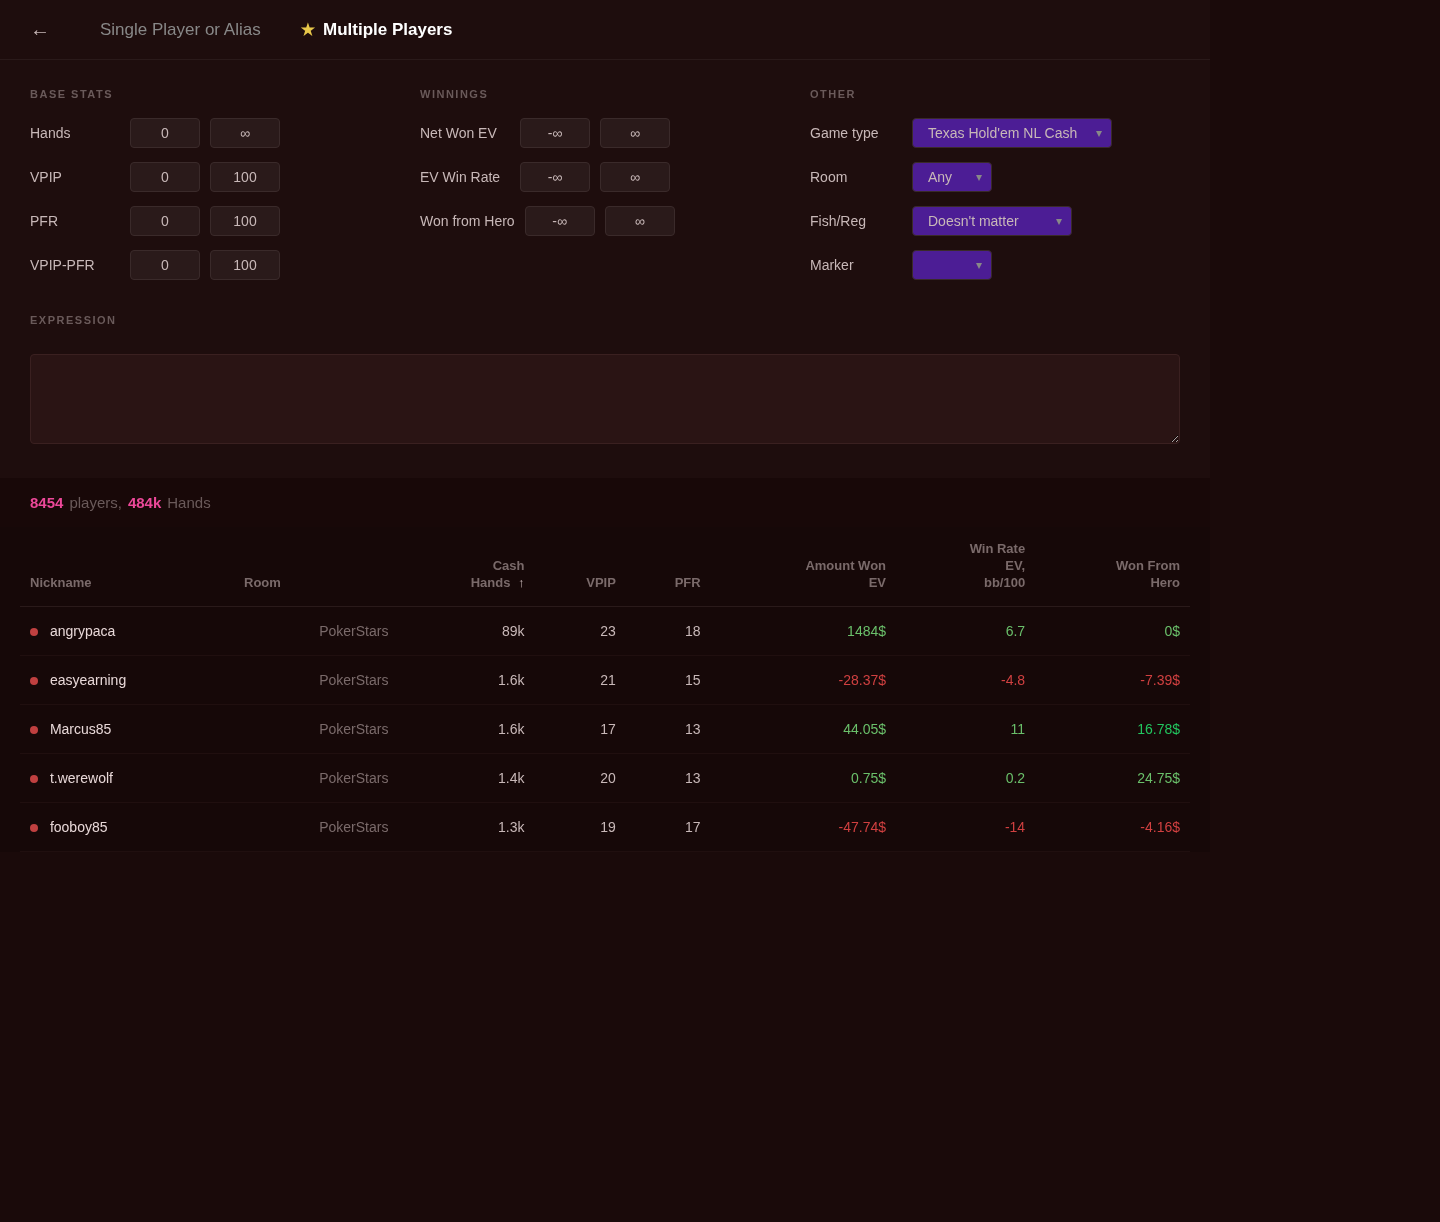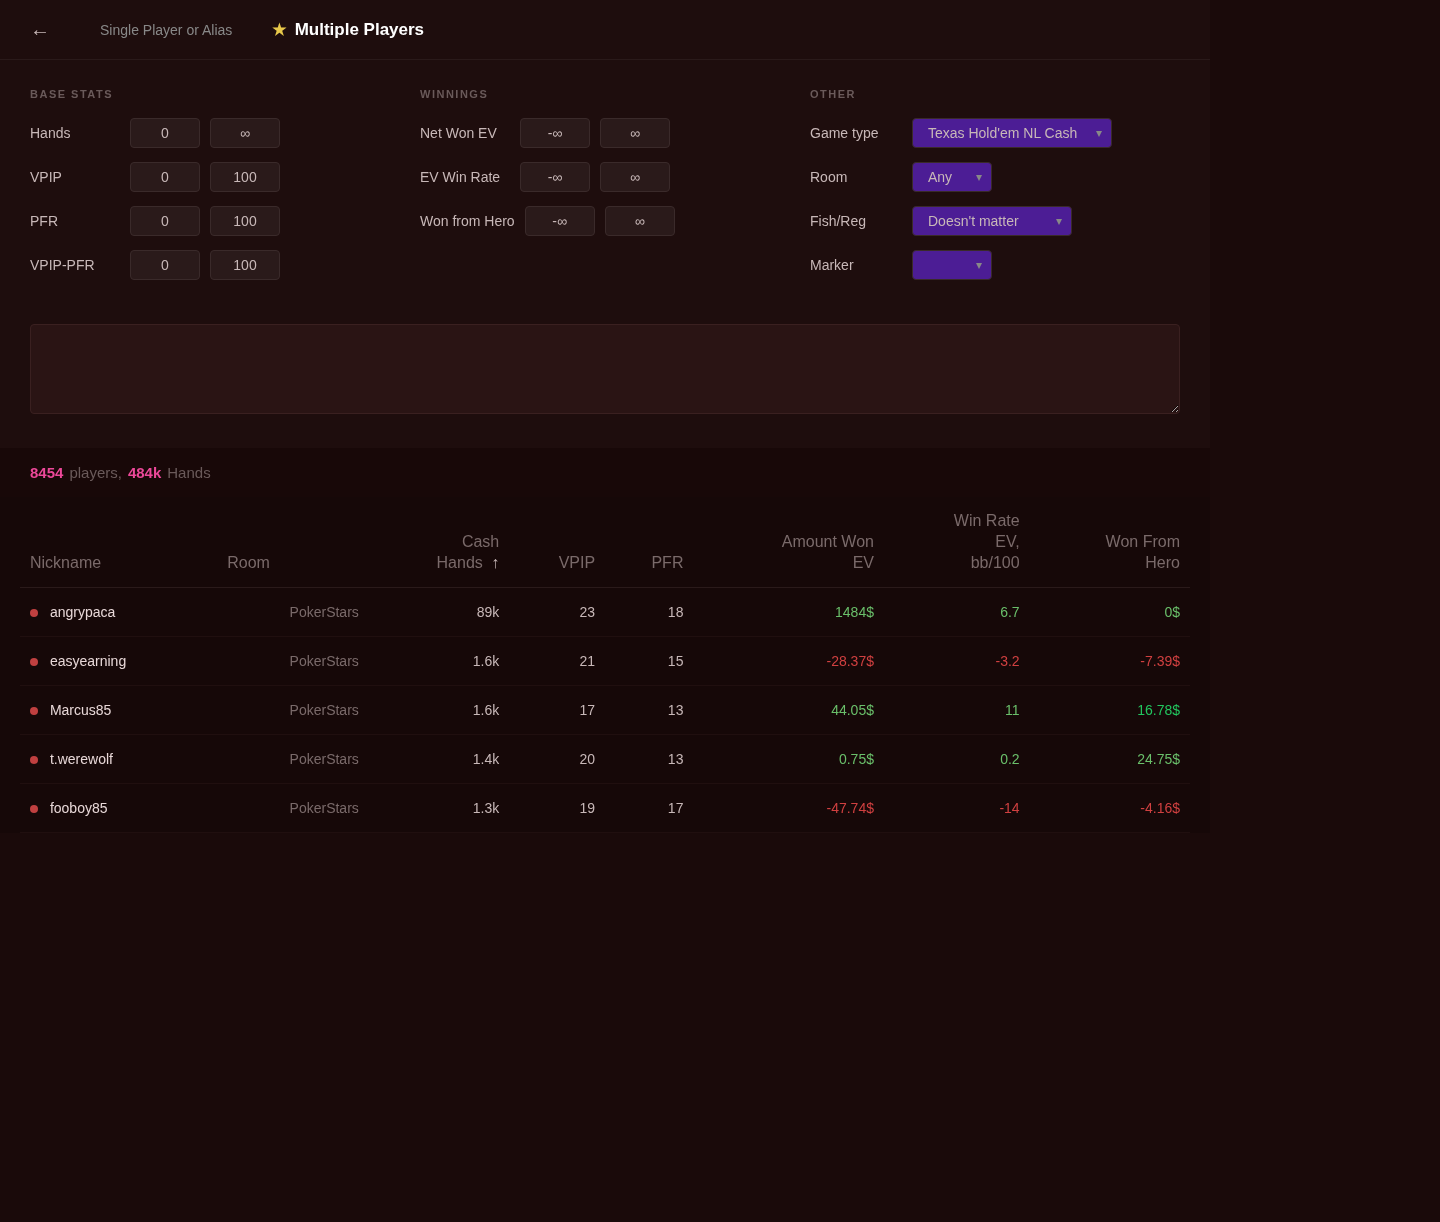--- a/index.html
+++ b/index.html
@@ -22,21 +22,21 @@
       border-bottom: 1px solid #2a1a1a;
     }
     .back-arrow {
       color: #c8b8b8;
       font-size: 20px;
       cursor: pointer;
       margin-right: 10px;
     }
     .tab-single {
       color: #888;
-      font-size: 14px;
+      font-size: 17px;
       cursor: pointer;
     }
     .tab-multiple {
       color: #ffffff;
       font-size: 17px;
       font-weight: 600;
       cursor: pointer;
       display: flex;
       align-items: center;
       gap: 8px;
@@ -193,22 +193,22 @@
       width: 100%;
       border-collapse: collapse;
     }
 
     thead tr {
       border-bottom: 1px solid #2a1a1a;
     }
 
     th {
       color: #7a6a6a;
-      font-size: 16px;
-      font-weight: 400;
+      font-size: 13px;
+      font-weight: 700;
       padding: 14px 10px;
       text-align: right;
       vertical-align: bottom;
       line-height: 1.3;
     }
     th:first-child { text-align: left; }
     th:nth-child(2) { text-align: left; }
 
     .sort-arrow {
       color: #c8b8b8;
@@ -344,20 +344,21 @@
           <select class="filter-select marker-select">
             <option></option>
           </select>
         </div>
       </div>
     </div>
 
   </div>
 
   <div class="expression-section">
+    <div class="section-title">EXPRESSION</div>
     <textarea class="expression-textarea" style=""></textarea>
   </div>
 </div>
 
 <div class="stats-bar">
   <span class="stats-number">8454</span>
   <span class="stats-text">players,</span>
   <span class="stats-number">484k</span>
   <span class="stats-text">Hands</span>
 </div>
@@ -393,21 +394,21 @@
         <tr>
       <td>
         <span class="player-dot"></span>
         <span class="player-name">easyearning</span>
       </td>
       <td class="room-name">PokerStars</td>
       <td>1.6k</td>
       <td>21</td>
       <td>15</td>
       <td style="color:#d04040">-28.37$</td>
-      <td style="color:#d04040">-3.2</td>
+      <td style="color:#d04040">-4.8</td>
       <td style="color:#d04040">-7.39$</td>
     </tr>
         <tr>
       <td>
         <span class="player-dot"></span>
         <span class="player-name">Marcus85</span>
       </td>
       <td class="room-name">PokerStars</td>
       <td>1.6k</td>
       <td>17</td>

